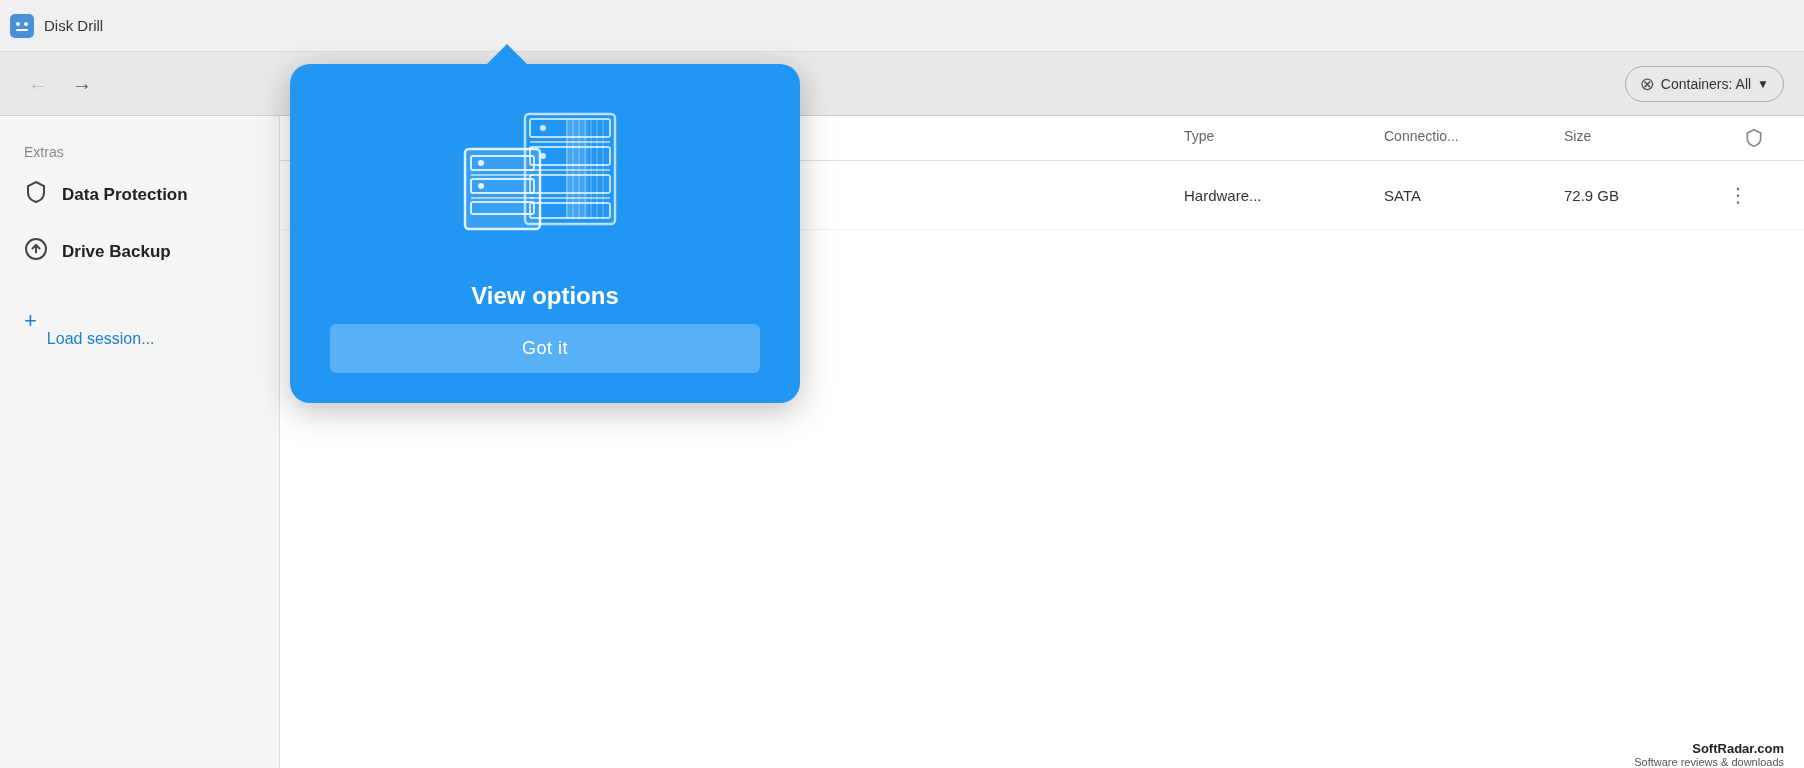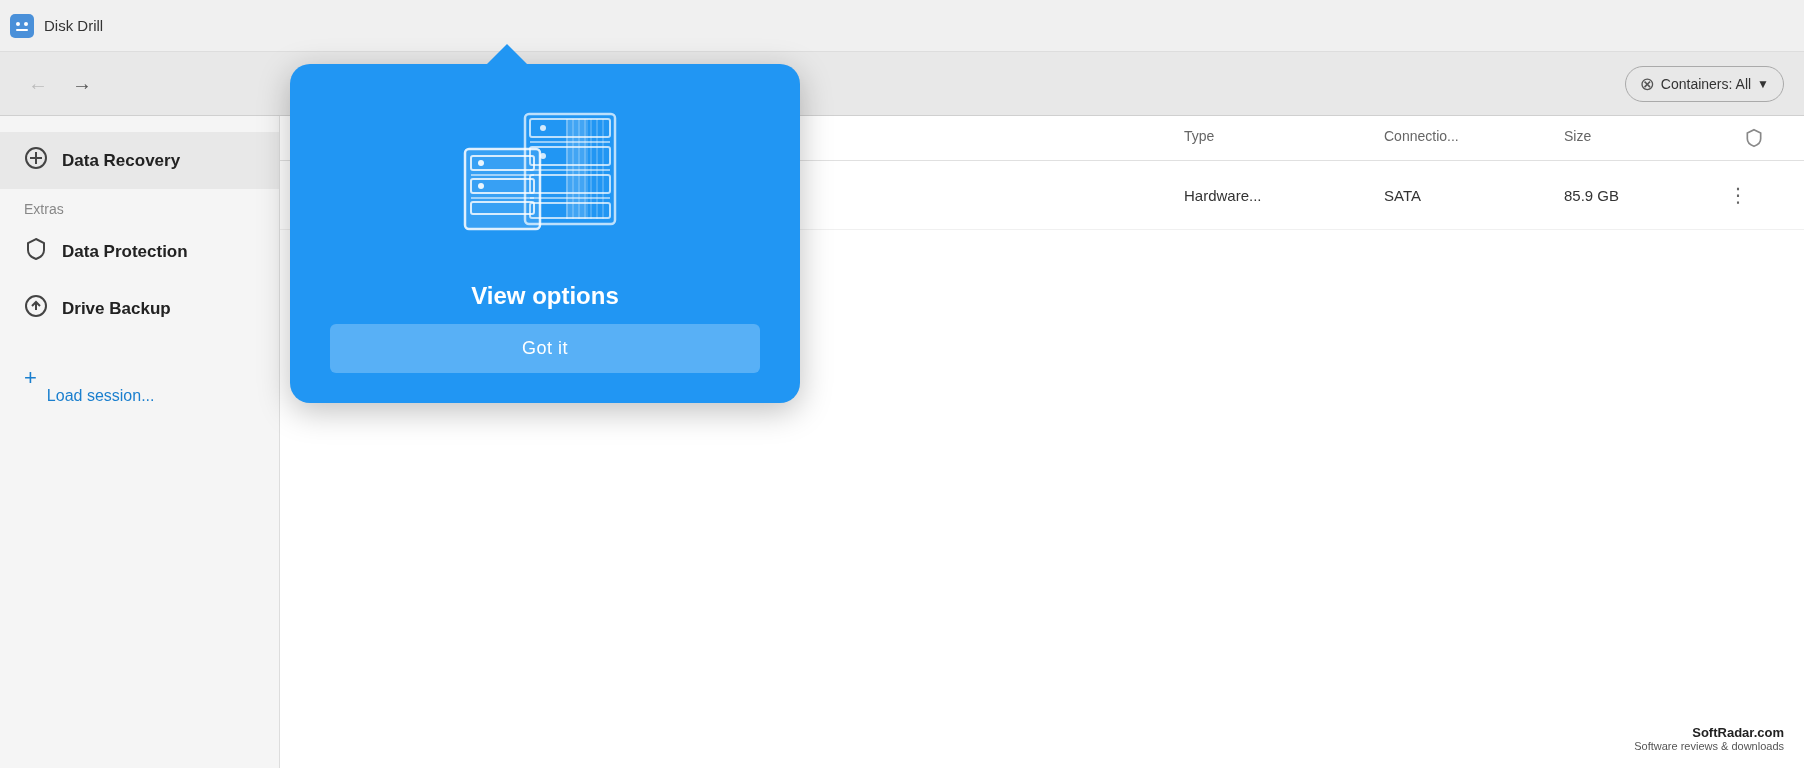--- a/index.html
+++ b/index.html
@@ -264,21 +264,21 @@
       font-weight: 500;
       padding: 14px 0;
       width: 100%;
       cursor: pointer;
       letter-spacing: 0.5px;
     }
 
     
     .watermark {
       position: absolute;
-      bottom: 16px;
+      bottom: 0;
       right: 20px;
       text-align: right;
     }
     .watermark-text {
       font-size: 13px;
       font-weight: 700;
       color: #222;
     }
     .watermark-sub {
       font-size: 11px;
@@ -336,31 +336,20 @@
         <span>Containers: All</span>
         <span style="font-size:12px;">▼</span>
       </button>
     </div>
   </div>
 
   <div class="content-area">
 
     <div class="sidebar">
 
-      <div class="sidebar-item active">
-        <span class="sidebar-item-icon">
-          
-          <svg width="24" height="24" viewBox="0 0 24 24">
-            <circle cx="12" cy="12" r="10" fill="none" stroke="#444" stroke-width="2"></circle>
-            <line x1="6" y1="12" x2="18" y2="12" stroke="#444" stroke-width="2"></line>
-            <line x1="12" y1="6" x2="12" y2="18" stroke="#444" stroke-width="2"></line>
-          </svg>
-        </span>
-        <span class="sidebar-item-label">Data Recovery</span>
-      </div>
 
       <div class="sidebar-section-label">Extras</div>
 
       <div class="sidebar-item">
         <span class="sidebar-item-icon">
           <svg width="24" height="24" viewBox="0 0 24 24">
             <path d="M12 2 L20 6 L20 13 C20 17 16.5 20.5 12 22 C7.5 20.5 4 17 4 13 L4 6 Z" fill="none" stroke="#444" stroke-width="2"></path>
           </svg>
         </span>
         <span class="sidebar-item-label">Data Protection</span>
@@ -401,21 +390,21 @@
         <div class="table-cell drive-name">
 
           <svg width="36" height="36" viewBox="0 0 36 36">
             <rect x="3" y="8" width="30" height="20" rx="3" fill="#e0e0e0" stroke="#bbb" stroke-width="1.5"></rect>
             <rect x="6" y="11" width="24" height="5" rx="1" fill="#ccc"></rect>
             <circle cx="28" cy="22" r="3" fill="#aaa"></circle>
           </svg>
         </div>
         <div class="table-cell">Hardware...</div>
         <div class="table-cell">SATA</div>
-        <div class="table-cell">85.9 GB</div>
+        <div class="table-cell">72.9 GB</div>
         <div class="table-cell">
           <button class="more-btn">⋮</button>
         </div>
       </div>
     </div>
   </div>
 </div>
 
 <div class="tooltip-overlay">
   <div class="tooltip-arrow"></div>

